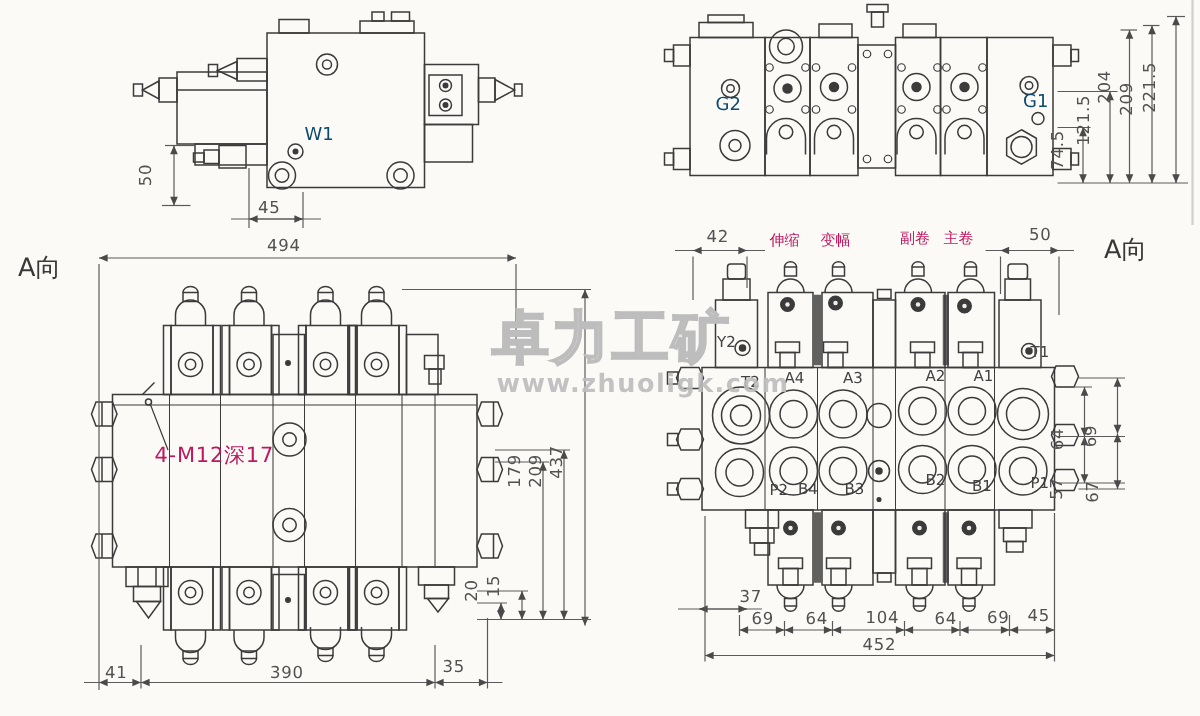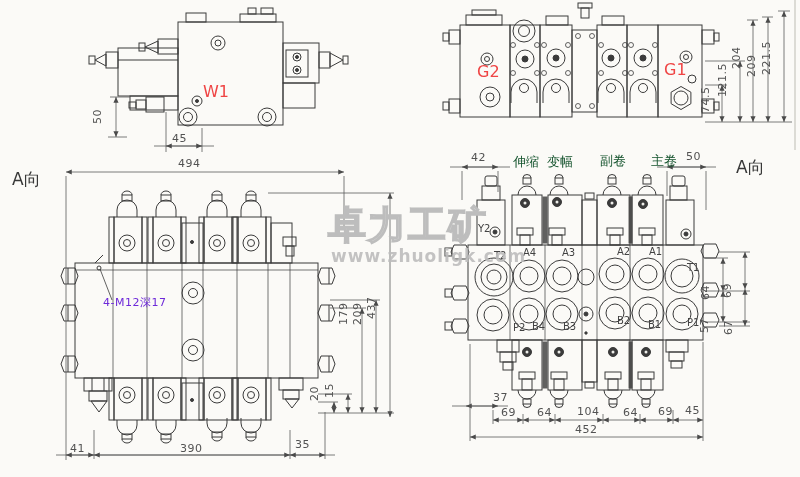--- a/index.html
+++ b/index.html
@@ -3,24 +3,24 @@
 <meta charset="utf-8">
 <style>
   body{margin:0}
   .canvas{position:relative;width:800px;height:477px;background:var(--background,#fbfaf7);
     font-family:"DejaVu Sans","Liberation Sans",sans-serif;overflow:hidden}
   .canvas svg{position:absolute;left:0;top:0;color:var(--line,#3b3b3b)}
   .lbl{position:absolute;white-space:nowrap;line-height:1.1;color:var(--text,#474747)}
   .dimtxt{font-size:11px;color:var(--dim,#525252);letter-spacing:.5px}
   .vdim{transform:rotate(-90deg);transform-origin:0 100%}
   .port{font-size:10px;color:#424242}
-  .cn{font-size:13px;color:#14532d}
+  .cn{font-size:10px;color:#be185d}
   .viewlbl{font-size:17px;color:#383838}
-  .note{font-size:11px;letter-spacing:.5px;color:#6d28d9}
-  .tag{font-size:16px;color:#ef4444}
+  .note{font-size:14px;letter-spacing:.5px;color:#be185d}
+  .tag{font-size:12px;color:#0c4a6e}
   .wm-brand{position:absolute;font-size:38px;font-weight:bold;letter-spacing:2px;
     color:rgba(195,195,195,.35);-webkit-text-stroke:1.5px var(--watermark,#bdbdbd)}
   .wm-url{position:absolute;font-size:17px;font-weight:bold;
     color:var(--watermark,#b3b3b3);letter-spacing:1px;opacity:.9}
 </style>
 </head>
 <body>
 
 <div class="canvas">
 
@@ -532,21 +532,21 @@
     <line x1="673" y1="420" x2="703" y2="420" marker-start="url(#ar)" marker-end="url(#ar)"></line>
     <line x1="470" y1="437" x2="703" y2="437" marker-start="url(#ar)" marker-end="url(#ar)"></line>
   </g>
 </svg>
 
 <span class="lbl tag" style="left:203px;top:83px">W1</span>
 <span class="lbl dimtxt vdim" style="left:104px;top:112px">50</span>
 <span class="lbl dimtxt" style="left:172px;top:133px">45</span>
 
 <span class="lbl tag" style="left:477px;top:63px">G2</span>
-<span class="lbl tag" style="left:664px;top:61px">G1</span>
+<span class="lbl tag" style="left:682px;top:61px">G1</span>
 <span class="lbl dimtxt vdim" style="left:712px;top:101px">74.5</span>
 <span class="lbl dimtxt vdim" style="left:729px;top:85px">121.5</span>
 <span class="lbl dimtxt vdim" style="left:743px;top:57px">204</span>
 <span class="lbl dimtxt vdim" style="left:758px;top:65px">209</span>
 <span class="lbl dimtxt vdim" style="left:773px;top:63px">221.5</span>
 
 <span class="lbl viewlbl" style="left:12px;top:170px">A向</span>
 <span class="lbl dimtxt" style="left:178px;top:158px">494</span>
 <span class="lbl note" style="left:103px;top:297px">4-M12深17</span>
 <span class="lbl dimtxt vdim" style="left:321px;top:389px">20</span>
@@ -557,28 +557,28 @@
 <span class="lbl dimtxt" style="left:70px;top:443px">41</span>
 <span class="lbl dimtxt" style="left:180px;top:443px">390</span>
 <span class="lbl dimtxt" style="left:295px;top:439px">35</span>
 
 <span class="lbl viewlbl" style="left:736px;top:158px">A向</span>
 <span class="lbl dimtxt" style="left:471px;top:152px">42</span>
 <span class="lbl dimtxt" style="left:686px;top:151px">50</span>
 <span class="lbl cn" style="left:513px;top:155px">伸缩</span>
 <span class="lbl cn" style="left:547px;top:155px">变幅</span>
 <span class="lbl cn" style="left:600px;top:154px">副卷</span>
-<span class="lbl cn" style="left:651px;top:154px">主卷</span>
+<span class="lbl cn" style="left:629px;top:154px">主卷</span>
 <span class="lbl port" style="left:478px;top:223px">Y2</span>
 <span class="lbl port" style="left:494px;top:250px">T2</span>
 <span class="lbl port" style="left:523px;top:247px">A4</span>
 <span class="lbl port" style="left:562px;top:247px">A3</span>
 <span class="lbl port" style="left:617px;top:246px">A2</span>
 <span class="lbl port" style="left:649px;top:246px">A1</span>
-<span class="lbl port" style="left:687px;top:262px">T1</span>
+<span class="lbl port" style="left:687px;top:230px">T1</span>
 <span class="lbl port" style="left:513px;top:322px">P2</span>
 <span class="lbl port" style="left:532px;top:321px">B4</span>
 <span class="lbl port" style="left:563px;top:321px">B3</span>
 <span class="lbl port" style="left:617px;top:315px">B2</span>
 <span class="lbl port" style="left:648px;top:319px">B1</span>
 <span class="lbl port" style="left:687px;top:317px">P1</span>
 <span class="lbl dimtxt vdim" style="left:712px;top:288px">64</span>
 <span class="lbl dimtxt vdim" style="left:711px;top:321px">57</span>
 <span class="lbl dimtxt vdim" style="left:734px;top:286px">69</span>
 <span class="lbl dimtxt vdim" style="left:735px;top:323px">67</span>

